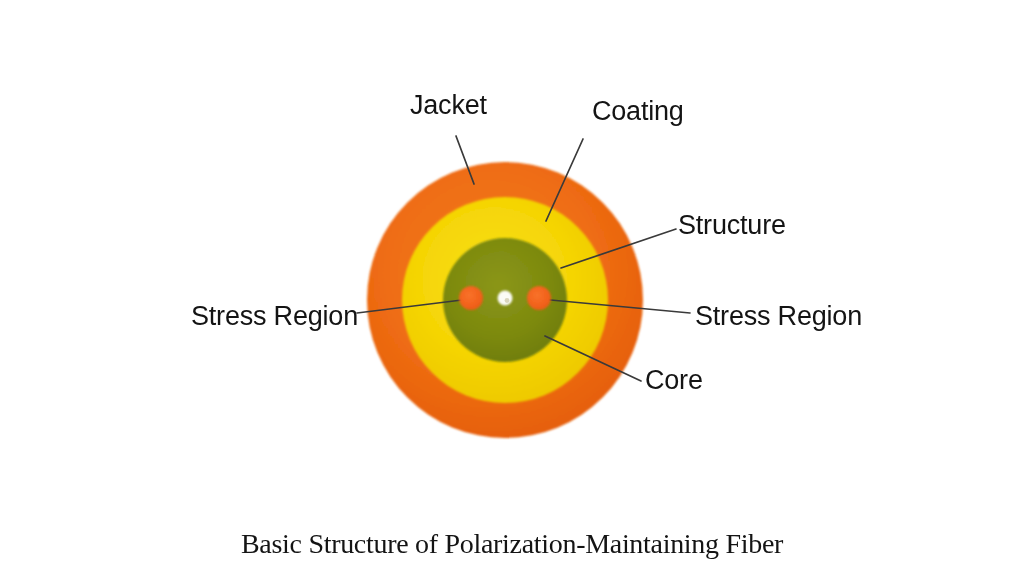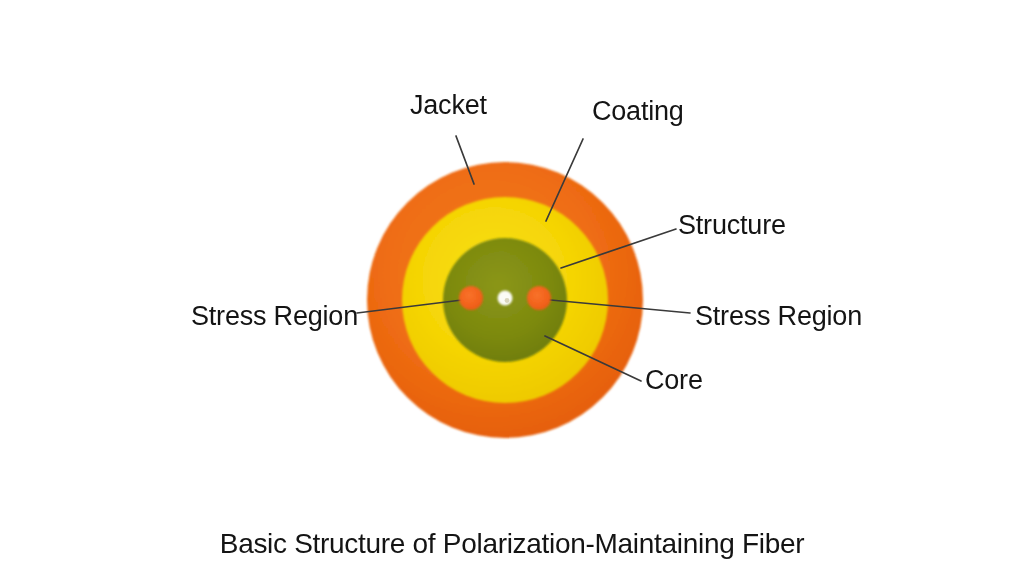--- a/index.html
+++ b/index.html
@@ -43,21 +43,21 @@
   #label-cladding { left: 678px; top: 210px; }
   #label-stress-left  { left: 191px; top: 301px; }
   #label-stress-right { left: 695px; top: 301px; }
   #label-core     { left: 645px; top: 365px; }
   #caption {
     position: absolute;
     left: 0;
     top: 528px;
     width: 1024px;
     text-align: center;
-    font-family: Liberation Sans, sans-serif;
+    font-family: Liberation Serif, serif;
     font-size: 28px;
     font-weight: 400;
     color: #141414;
     letter-spacing: -0.3px;
   }
 </style>
 </head>
 <body>
 
 <div id="diagram-root">

